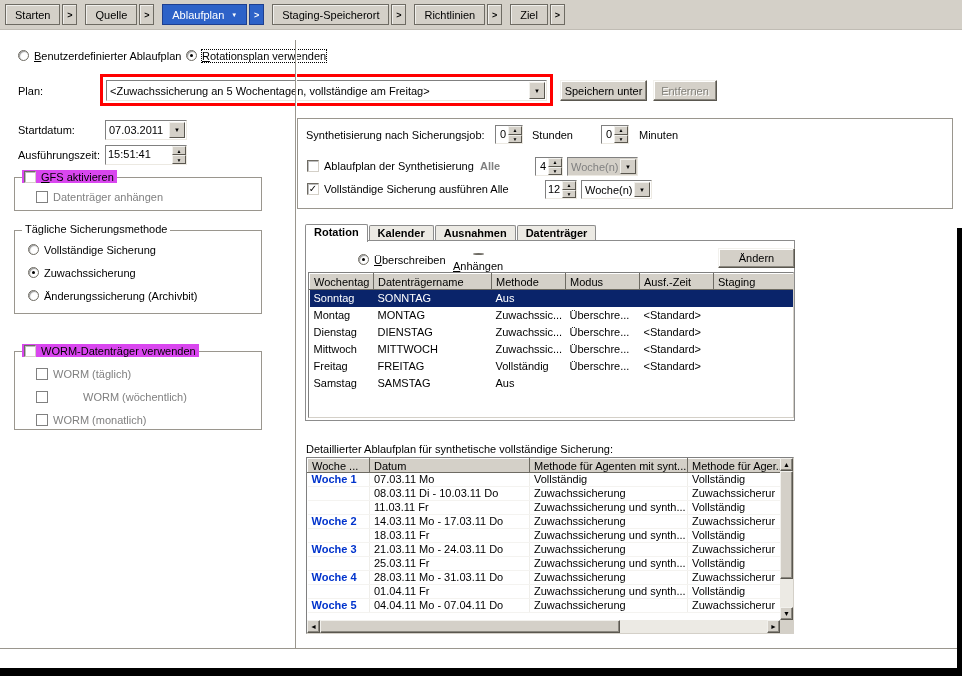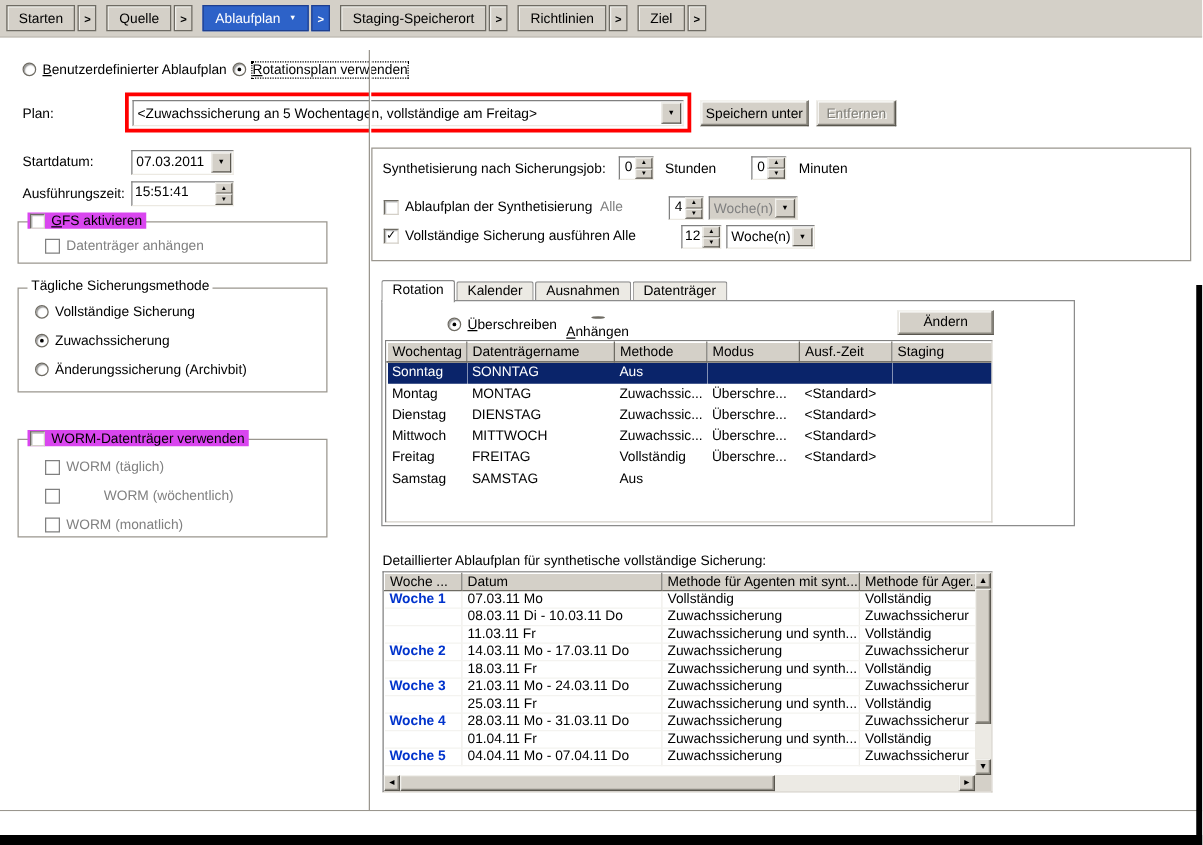--- a/index.html
+++ b/index.html
@@ -1,20 +1,20 @@
 <!DOCTYPE html>
 <html><head>
 <meta charset="utf-8">
 <style>
   * { margin:0; padding:0; box-sizing:border-box; }
   body { width:962px; height:676px; font-family:"Liberation Sans", sans-serif; font-size:11px; color:#000; background:#fff; overflow:hidden; }
   #root { position:relative; width:962px; height:676px; background:#fff; overflow:hidden; }
 
   .lbltxt { position:absolute; white-space:nowrap; line-height:13px; }
-  .gray { color:#808080; }
+  .gray { color:#808080;font-weight:bold; }
   .accel { display:inline-block; }
   .accel::first-letter { text-decoration:underline; }
   .focus { outline:1px dotted #000; }
 
   
   .wtabs { position:absolute; left:0; top:0; width:962px; height:30px; background:#d4d0c8; border-bottom:1px solid #c0bcb4; display:flex; align-items:center; gap:8px; padding-left:5px; }
   .wtab { display:flex; gap:2px; height:21px; }
   .wtab .lbl { display:flex; align-items:center; padding:0 9px; background:#d4d0c8; border:1px solid #6e6b63; box-shadow: inset 1px 1px 0 #f0efec; white-space:nowrap; }
   .wtab .arr { width:15px; display:flex; align-items:center; justify-content:center; background:#d4d0c8; border:1px solid #6e6b63; box-shadow: inset 1px 1px 0 #f0efec; font-size:9px; font-weight:bold; }
   .wtab.active .lbl, .wtab.active .arr { background:#2d62c8; color:#fff; border-color:#1e3f8f; box-shadow:none; }
@@ -47,22 +47,22 @@
   .spin .val.num { text-align:right; }
   .spin .btns { width:14px; display:flex; flex-direction:column; }
   .spin .btns span { flex:1; background:#d4d0c8; border:1px solid; border-color:#f2f1ed #5a574f #5a574f #f2f1ed; font-size:5px; line-height:4px; display:flex; align-items:center; justify-content:center; color:#000; }
 
   .vsep { position:absolute; left:295px; top:40px; height:608px; width:0; border-left:1px solid #9a968e; border-right:1px solid #fff; }
   .hsep { position:absolute; left:0; top:648px; width:962px; height:0; border-top:1px solid #9a968e; border-bottom:1px solid #fff; }
 
   .annotation { position:absolute; left:100px; top:74px; width:453px; height:32px; border:3px solid #ff0000; }
 
   
-  .tabpanel { position:absolute; left:305px; top:240px; width:555px; height:181px; background:#fff; border:1px solid #8c8c8c; }
-  .rtabs { position:absolute; left:305px; top:223px; height:18px; display:flex; align-items:flex-end; }
+  .tabpanel { position:absolute; left:305px; top:240px; width:490px; height:181px; background:#fff; border:1px solid #8c8c8c; }
+  .rtabs { position:absolute; left:305px; top:223px; height:18px; display:flex; align-items:flex-end;font-weight:bold; }
   .rtab { height:15px; margin-bottom:1px; margin-right:1px; padding:1px 8px 0; background:#eceae4; border:1px solid #8c8c8c; border-bottom:none; border-top-left-radius:2px; border-top-right-radius:2px; white-space:nowrap; }
   .rtab.active { height:18px; margin-bottom:-1px; background:#fff; position:relative; z-index:3; }
 
   
   .listview { position:absolute; background:#fff; border:1px solid; border-color:#808080 #d4d0c8 #d4d0c8 #808080; overflow:hidden; }
   table.lv { border-collapse:collapse; table-layout:fixed; width:100%; }
   .lv th { background:#d4d0c8; border:1px solid; border-color:#fff #6e6b63 #6e6b63 #fff; font-weight:normal; text-align:left; padding:0 4px; height:16px; white-space:nowrap; overflow:hidden; }
   .lv td { padding:0 4px; height:17px; line-height:16px; white-space:nowrap; overflow:hidden; }
   .lv tr.sel td { background:#0a246a; color:#fff; }
 

